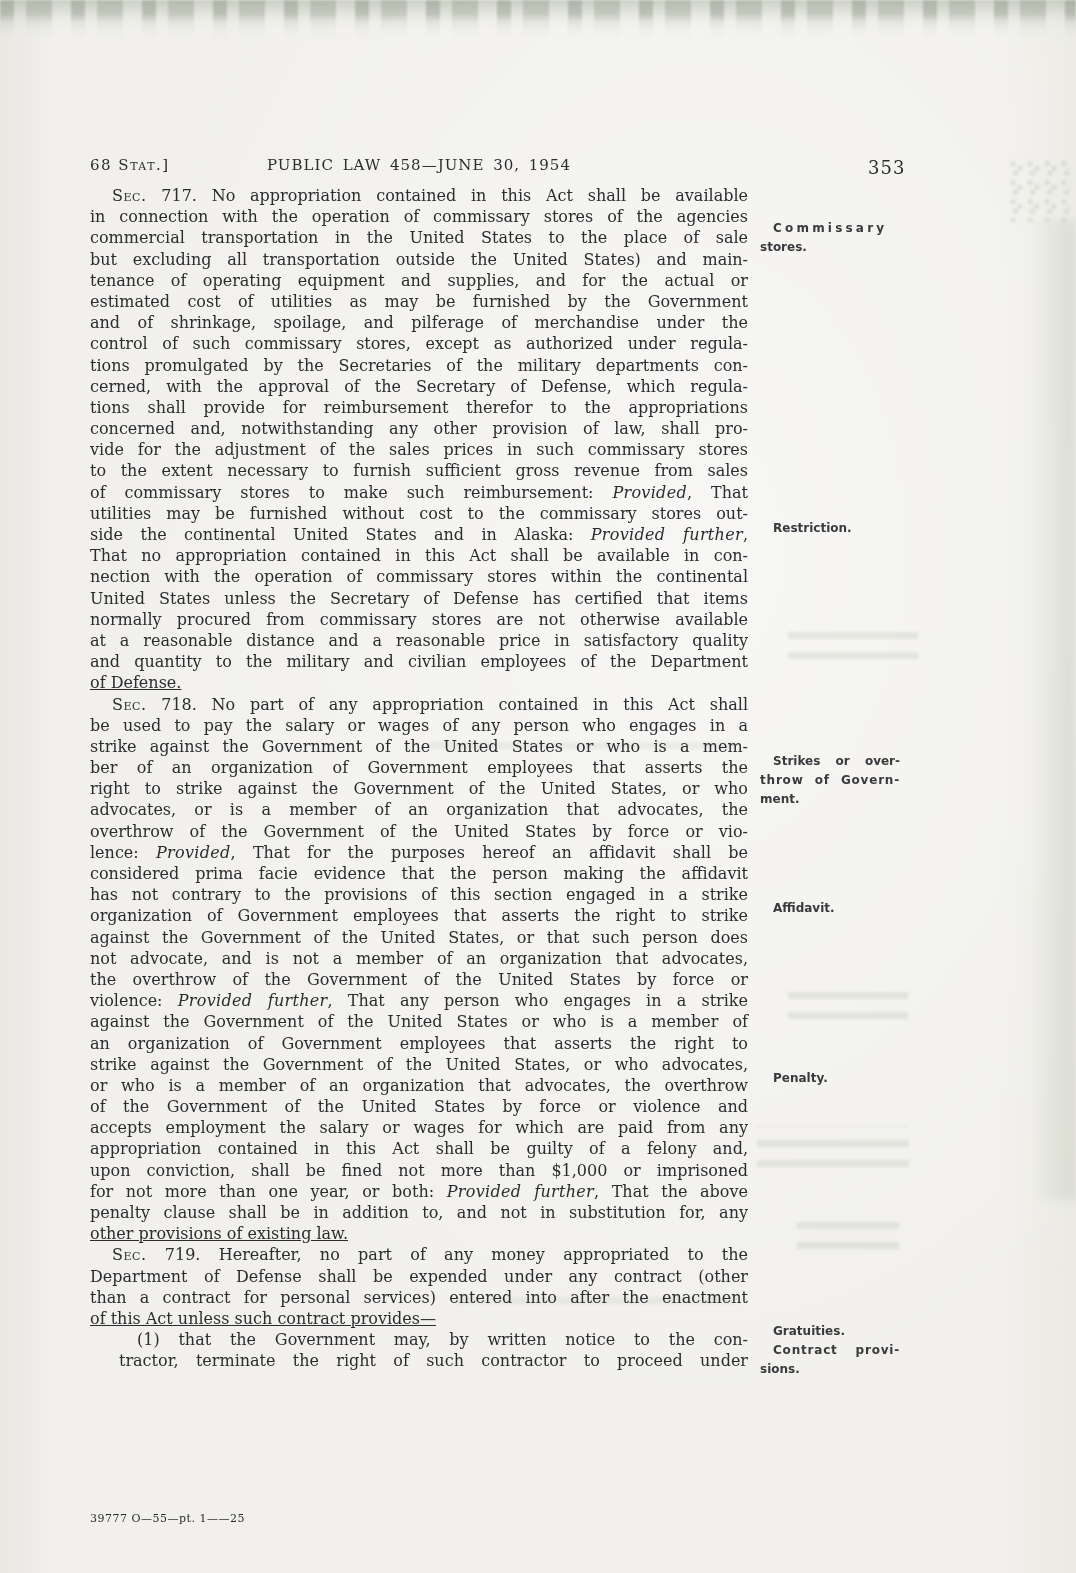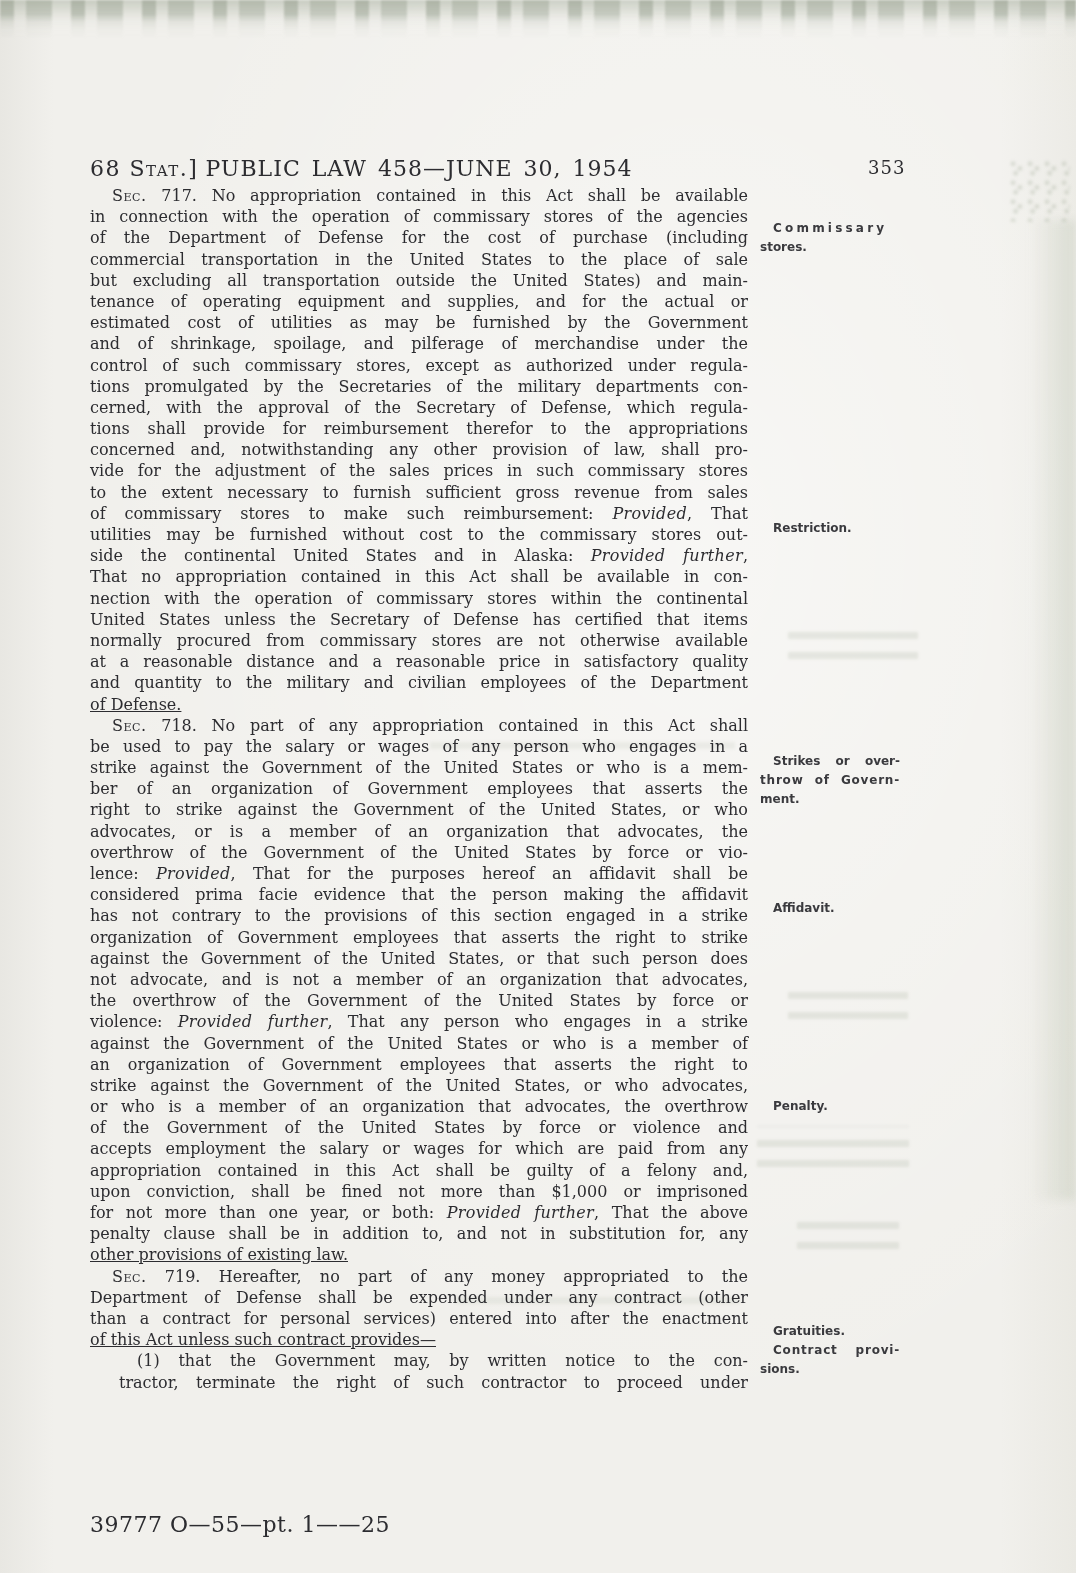--- a/index.html
+++ b/index.html
@@ -50,21 +50,21 @@
   .g5 { left: 430px; top: 736px;  width: 305px; height: 16px; opacity: 0.30; }
   .g6 { left: 455px; top: 1291px; width: 285px; height: 16px; opacity: 0.30; }
   .g7 { left: 1008px; top: 158px; width: 62px;  height: 64px;
         background: radial-gradient(circle at 30% 30%, rgba(146,158,136,0.5) 0 2px, transparent 3px),
                     radial-gradient(circle at 70% 55%, rgba(146,158,136,0.5) 0 2px, transparent 3px),
                     radial-gradient(circle at 45% 80%, rgba(146,158,136,0.5) 0 2px, transparent 3px);
         background-size: 17px 19px; opacity: 0.5; }
 
   .header {
     position: absolute; top: 156px; left: 90px; width: 658px; height: 24px;
-    font-size: 22px;
+    font-size: 15px;
   }
   .stat-cite {
     position: absolute; left: 0; top: 0;
     font-variant: small-caps; letter-spacing: 1.5px;
   }
   .law-title {
     position: absolute; left: 0; right: 0; top: 0;
     text-align: center; letter-spacing: 1px; word-spacing: 3px;
     font-weight: 500;
   }
@@ -96,26 +96,26 @@
     color: var(--note_ink, #3a3a3e);
   }
   .note-line.first { text-indent: 13px; }
   .note-line.jl { text-align: justify; text-align-last: justify; text-justify: distribute; }
   .note-line.sp { letter-spacing: 3.2px; margin-top: 16px; }
   .note-line.ls1 { letter-spacing: 0.8px; }
   .note-commissary { top: 203px; }
   .note-restriction { top: 519px; }
   .note-strikes { top: 752px; }
   .note-affidavit { top: 899px; }
-  .note-penalty { top: 1069px; margin-top: 28px; }
+  .note-penalty { top: 1069px; }
   .note-gratuities { top: 1322px; }
 
   .footer {
     position: absolute; top: 1512px; left: 90px;
-    font-size: 22px; letter-spacing: 0.5px;
+    font-size: 11px; letter-spacing: 0.5px;
   }
 </style>
 </head>
 <body>
 
 <div class="page">
 
   <div class="top-band"></div>
   <div class="edge-smudge"></div>
   <div class="ghost g1"></div>
@@ -129,21 +129,20 @@
   <div class="header">
     <span class="stat-cite">68 Stat.]</span>
     <span class="law-title">PUBLIC LAW 458—JUNE 30, 1954</span>
   </div>
   <span class="page-num">353</span>
 
   <div class="body-text">
       <div>
         <div class="line first"><span class="sc">Sec.</span> 717. No appropriation contained in this Act shall be available</div>
         <div class="line">in connection with the operation of commissary stores of the agencies</div>
-        <div class="line">of the Department of Defense for the cost of purchase (including</div>
         <div class="line">commercial transportation in the United States to the place of sale</div>
         <div class="line">but excluding all transportation outside the United States) and main-</div>
         <div class="line">tenance of operating equipment and supplies, and for the actual or</div>
         <div class="line">estimated cost of utilities as may be furnished by the Government</div>
         <div class="line">and of shrinkage, spoilage, and pilferage of merchandise under the</div>
         <div class="line">control of such commissary stores, except as authorized under regula-</div>
         <div class="line">tions promulgated by the Secretaries of the military departments con-</div>
         <div class="line">cerned, with the approval of the Secretary of Defense, which regula-</div>
         <div class="line">tions shall provide for reimbursement therefor to the appropriations</div>
         <div class="line">concerned and, notwithstanding any other provision of law, shall pro-</div>

